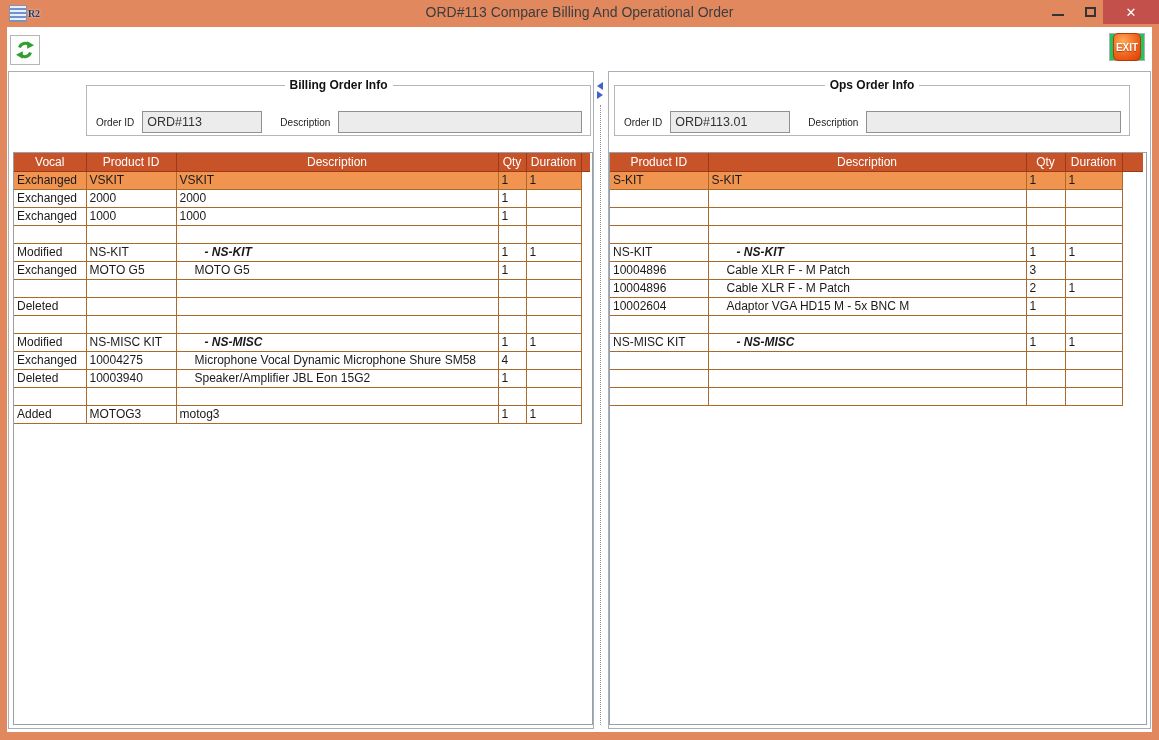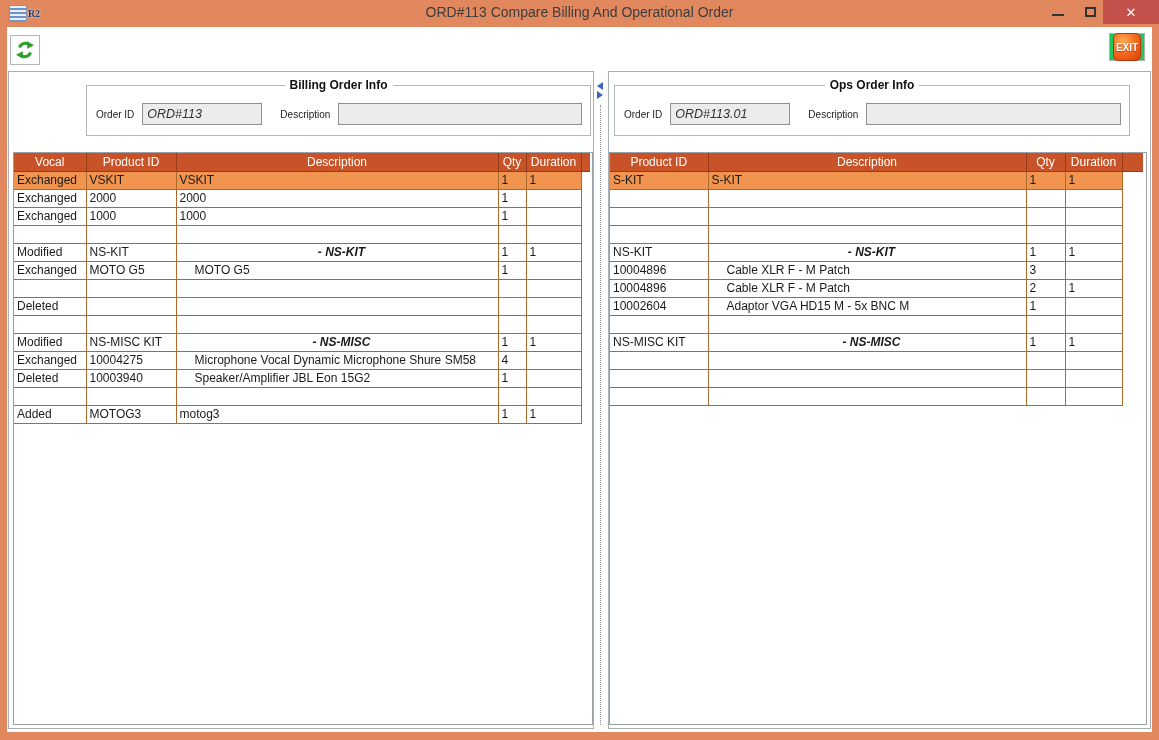--- a/index.html
+++ b/index.html
@@ -52,46 +52,46 @@
   .divider { position:absolute; top:0; bottom:0; left:587px; width:12px; background:#fff; }
   .divider:before { content:""; position:absolute; left:5px; top:34px; bottom:4px; border-left:1px dotted #8f8f8f; }
   .div-arrows { position:absolute; top:10px; left:2px; width:8px; }
   .tri { width:0; height:0; margin:1px 0; }
   .tri-left  { border-top:4px solid transparent; border-bottom:4px solid transparent; border-right:6px solid #3f63c9; }
   .tri-right { border-top:4px solid transparent; border-bottom:4px solid transparent; border-left:6px solid #3f63c9; }
   
   fieldset { position:absolute; top:6px; height:58px; border:1px solid #b6b6b6; background:#fff; }
   .fs-billing { left:77px; right:2px; }
   .fs-ops { left:5px; right:20px; }
-  legend { font-size:12px; font-weight:bold; color:#111; padding:0 5px; margin:4px auto; }
+  legend { font-size:12px; font-weight:bold; color:#111; padding:0 5px; margin:12px auto; }
   .fs-row { display:flex; align-items:center; padding:7px 8px 0 9px; }
   .fs-row label { font-size:10px; color:#222; white-space:nowrap; }
   .fs-row input {
     height:22px; background:#ececec; border:1px solid #919191;
     font-family:"Liberation Sans", sans-serif; font-size:12.5px; color:#333; padding:0 4px;
   }
-  .in-orderid { width:120px; margin-left:8px;font-style:italic; }
+  .in-orderid { width:120px; margin-left:8px; }
   .in-desc { flex:1; margin-left:8px; min-width:0; }
   .lbl-desc { margin-left:18px; }
   
   .vp { position:absolute; top:80px; bottom:3px; background:#fff; border:1px solid #9aa0a8; overflow:hidden; }
   .vp-billing { left:4px; width:580px; }
   .vp-ops { left:0; width:538px; }
   table { border-collapse:collapse; table-layout:fixed; font-size:12px; }
   th {
     background:#c85329; color:#fff; font-weight:normal; height:18px;
     border-right:1px solid #9a3a18; border-bottom:1px solid #9a3a18;
     text-align:center; padding:0 2px; overflow:hidden; white-space:nowrap;
   }
   td {
     height:18px; border-right:1px solid #ab6a2c; border-bottom:1px solid #ab6a2c;
     padding:0 3px; white-space:nowrap; overflow:hidden; color:#1a1a1a;
   }
   tr.selected td { background:#f0944f; }
-  td.emphasis { font-weight:bold; font-style:italic; padding-left:12px;text-align:center; }
+  td.emphasis { font-weight:bold; font-style:italic; padding-left:28px; }
   td.indent { padding-left:18px; }
   .hdr-frag { position:absolute; top:0; height:19px; background:#c85329; border-bottom:1px solid #9a3a18; }
 </style>
 </head>
 <body>
 
 <div class="window">
 
   <div class="titlebar">
     <div class="app-icon">

